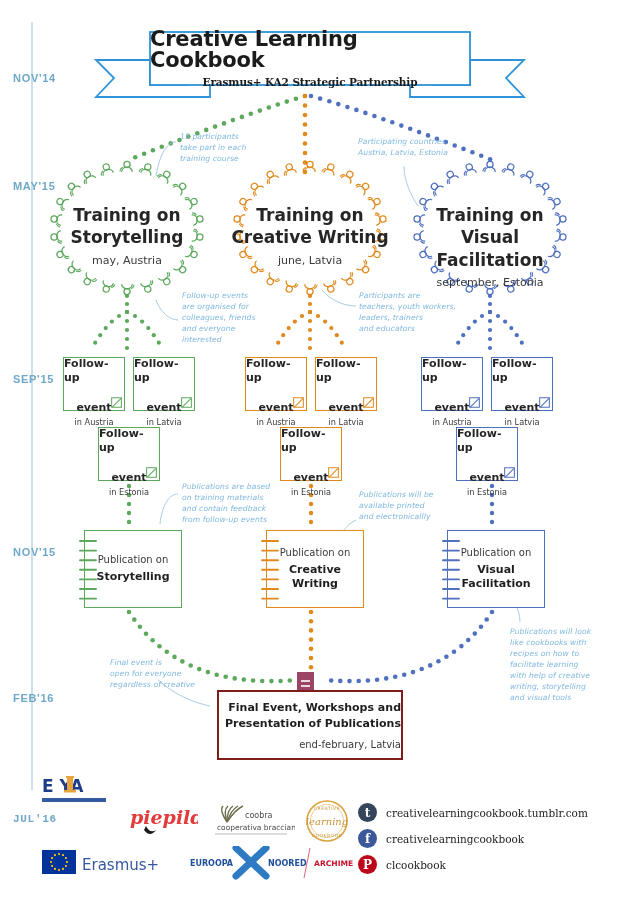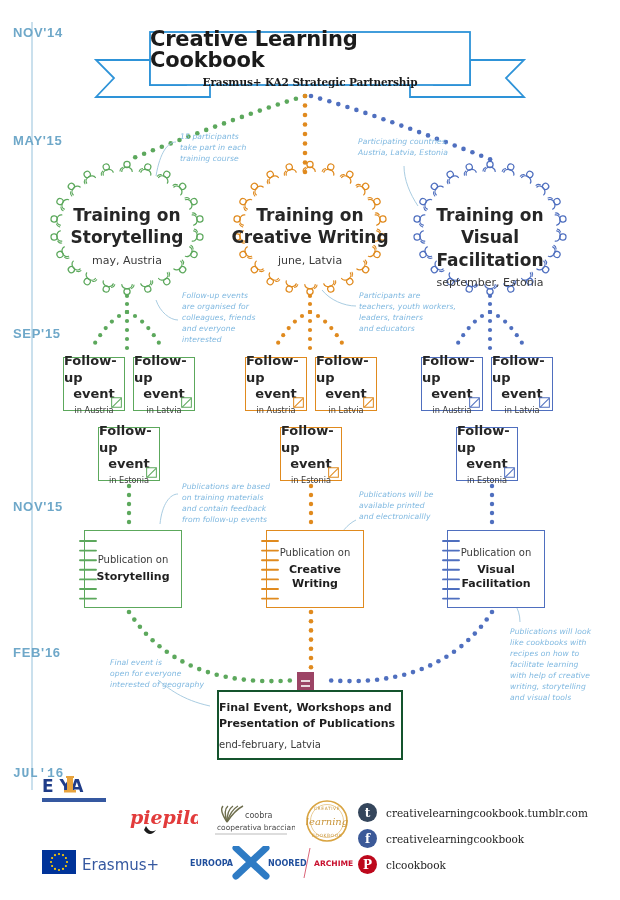--- a/index.html
+++ b/index.html
@@ -6,22 +6,22 @@
   body{
     width:620px;height:900px;background:#ffffff;
     font-family:"Liberation Sans", sans-serif;
     position:relative;overflow:hidden;
   }
   .root{position:absolute;inset:0;}
   svg.layer{position:absolute;left:0;top:0;width:620px;height:900px;overflow:visible;}
 
   
   .tl-label{
-    position:absolute;font-size:13px;font-weight:bold;letter-spacing:.7px;
-    color:#6FA8C9;font-family:"Liberation Sans",sans-serif;white-space:nowrap;
+    position:absolute;font-size:11px;font-weight:bold;letter-spacing:.7px;
+    color:#6FA8C9;font-family:"Liberation Sans",sans-serif;white-space:nowrap;margin-top:47px;
   }
 
   
   .ribbon-title{
     position:absolute;left:150px;top:32px;width:320px;height:53px;
     display:flex;flex-direction:column;align-items:center;justify-content:center;
     z-index:6;
   }
   .ribbon-title .t1{
     font-family:"DejaVu Sans",sans-serif;font-weight:bold;font-size:21px;
@@ -37,39 +37,39 @@
   .train .l1{font-family:"DejaVu Sans",sans-serif;font-weight:bold;font-size:17px;color:#262626;line-height:1.32;}
   .train .l2{font-family:"DejaVu Sans",sans-serif;font-size:11px;color:#3a3a3a;margin-top:5px;}
 
   
   .fcard{
     position:absolute;width:62px;height:54px;background:#fff;
     box-sizing:border-box;border:1.4px solid #000;
     display:flex;flex-direction:column;align-items:center;justify-content:center;
     z-index:4;
   }
-  .fcard .a{font-family:"DejaVu Sans",sans-serif;font-weight:bold;font-size:13px;color:#262626;line-height:1.28;}
+  .fcard .a{font-family:"DejaVu Sans",sans-serif;font-weight:bold;font-size:11px;color:#262626;line-height:1.28;margin-top:16px;}
   .fcard .b{font-family:"DejaVu Sans",sans-serif;font-size:8.2px;color:#3a3a3a;margin-top:2px;}
   .corner{position:absolute;right:2px;bottom:2px;width:11px;height:11px;}
 
   
   .pub{
     position:absolute;width:98px;height:78px;background:#fff;box-sizing:border-box;
     border:1.6px solid #000;display:flex;flex-direction:column;
     align-items:center;justify-content:center;z-index:4;
   }
   .pub .a{font-family:"DejaVu Sans",sans-serif;font-size:10px;color:#3a3a3a;}
   .pub .b{font-family:"DejaVu Sans",sans-serif;font-weight:bold;font-size:11px;color:#1e1e1e;margin-top:5px;line-height:1.3;text-align:center;}
   .spiral{position:absolute;left:-8px;top:6px;width:22px;height:66px;}
 
   
   .final{
     position:absolute;left:217px;top:690px;width:186px;height:70px;background:#fff;
-    box-sizing:border-box;border:2px solid #14532d;z-index:4;
-    display:flex;flex-direction:column;align-items:flex-start;justify-content:center;
+    box-sizing:border-box;border:2px solid #7f1d1d;z-index:4;
+    display:flex;flex-direction:column;align-items:flex-end;justify-content:center;
   }
   .final .a{font-family:"DejaVu Sans",sans-serif;font-weight:bold;font-size:11px;color:#1e1e1e;line-height:1.42;text-align:center;}
   .final .b{font-family:"DejaVu Sans",sans-serif;font-size:10px;color:#3a3a3a;margin-top:7px;}
 
   
   .note{
     position:absolute;color:#7FB8E0;font-size:7.6px;line-height:1.46;
     font-family:"DejaVu Sans",sans-serif;font-style:italic;letter-spacing:.1px;
     z-index:5;white-space:pre-line;
   }
@@ -854,21 +854,21 @@
 and electronicallly</div>
       <div class="note" style="left: 510px; top: 626px;">Publications will look
 like cookbooks with
 recipes on how to
 facilitate learning
 with help of creative
 writing, storytelling
 and visual tools</div>
       <div class="note" style="left: 110px; top: 657px;">Final event is
 open for everyone
-interested of geography</div>
+regardless of creative</div>
     </div>
 
   <div id="footer-logos">
       <div class="logo" style="left: 40px; top: 768px; width: 78px; height: 42px;">
         <svg viewBox="0 0 78 42" width="78" height="42">
           <text x="2" y="24" font-family="DejaVu Sans" font-size="17" font-weight="bold" fill="#1F3C88">E  YA</text>
           <path d="M26,8 L34,8 L34,10 L26,10 Z" fill="#E8A33D"></path>
           <rect x="27" y="10" width="6" height="12" fill="#E8A33D"></rect>
           <rect x="24" y="22" width="12" height="2.5" fill="#E8A33D"></rect>
           <rect x="2" y="30" width="64" height="4" fill="#3558A0"></rect>

